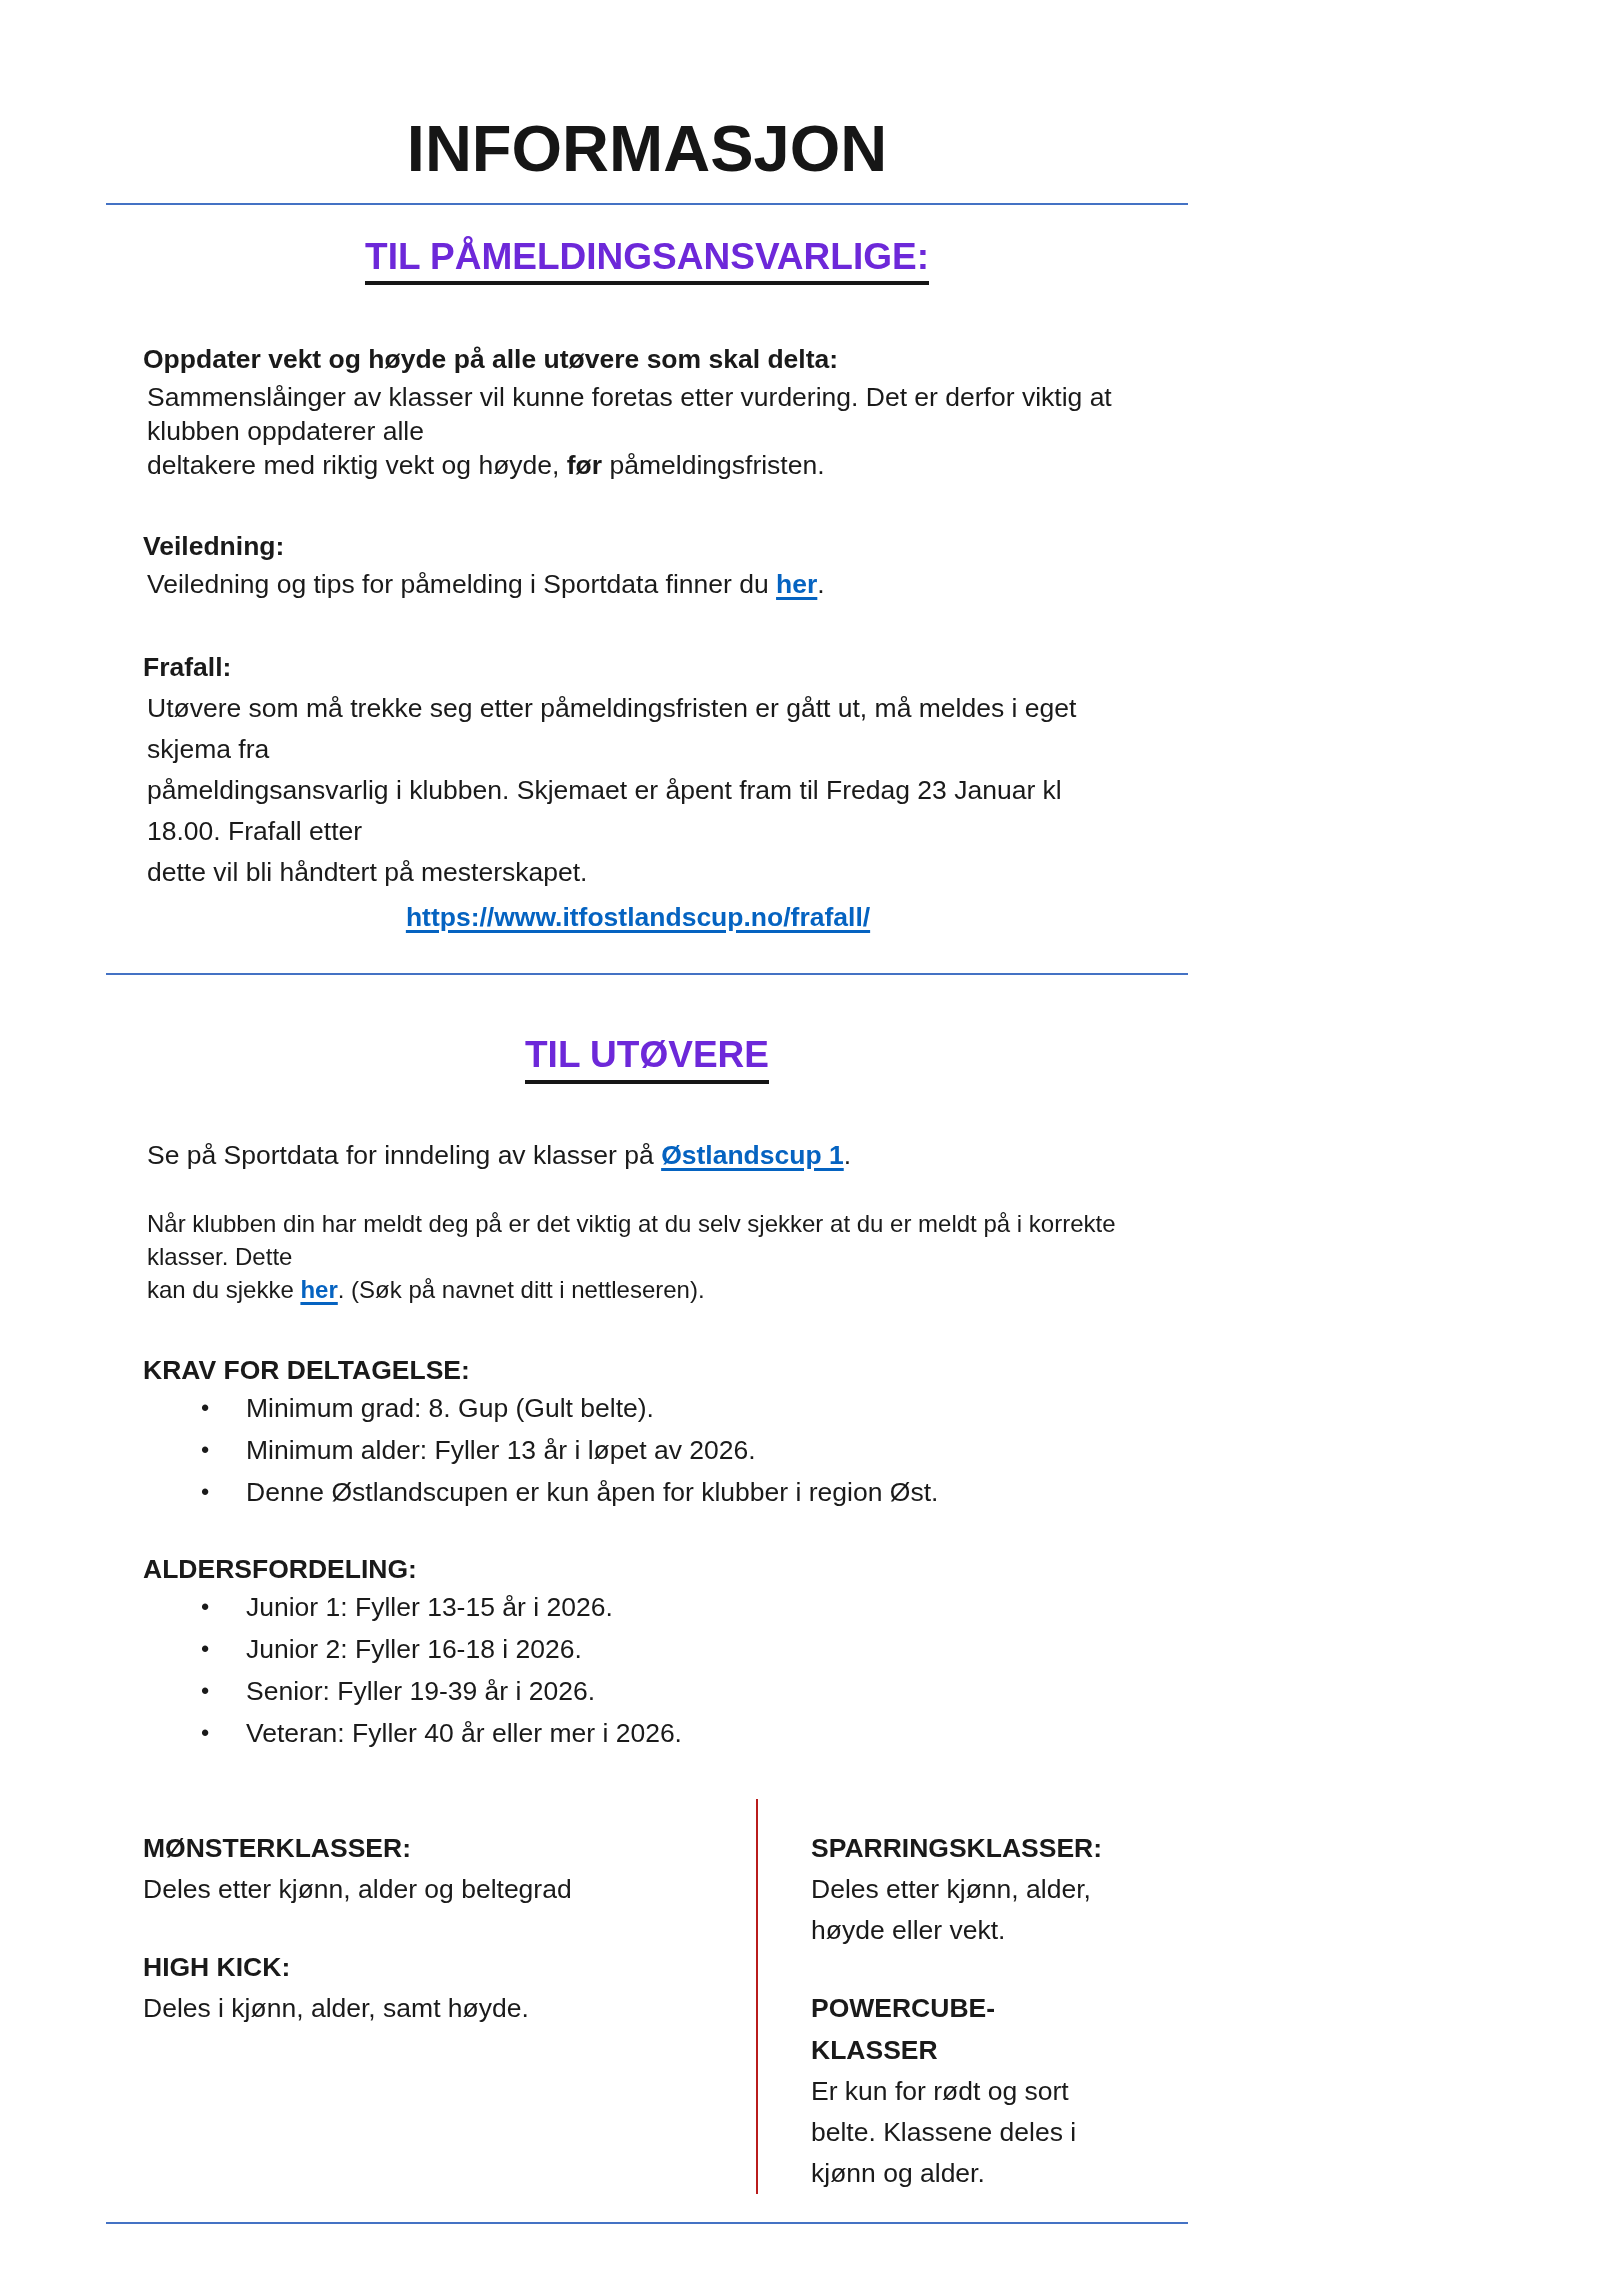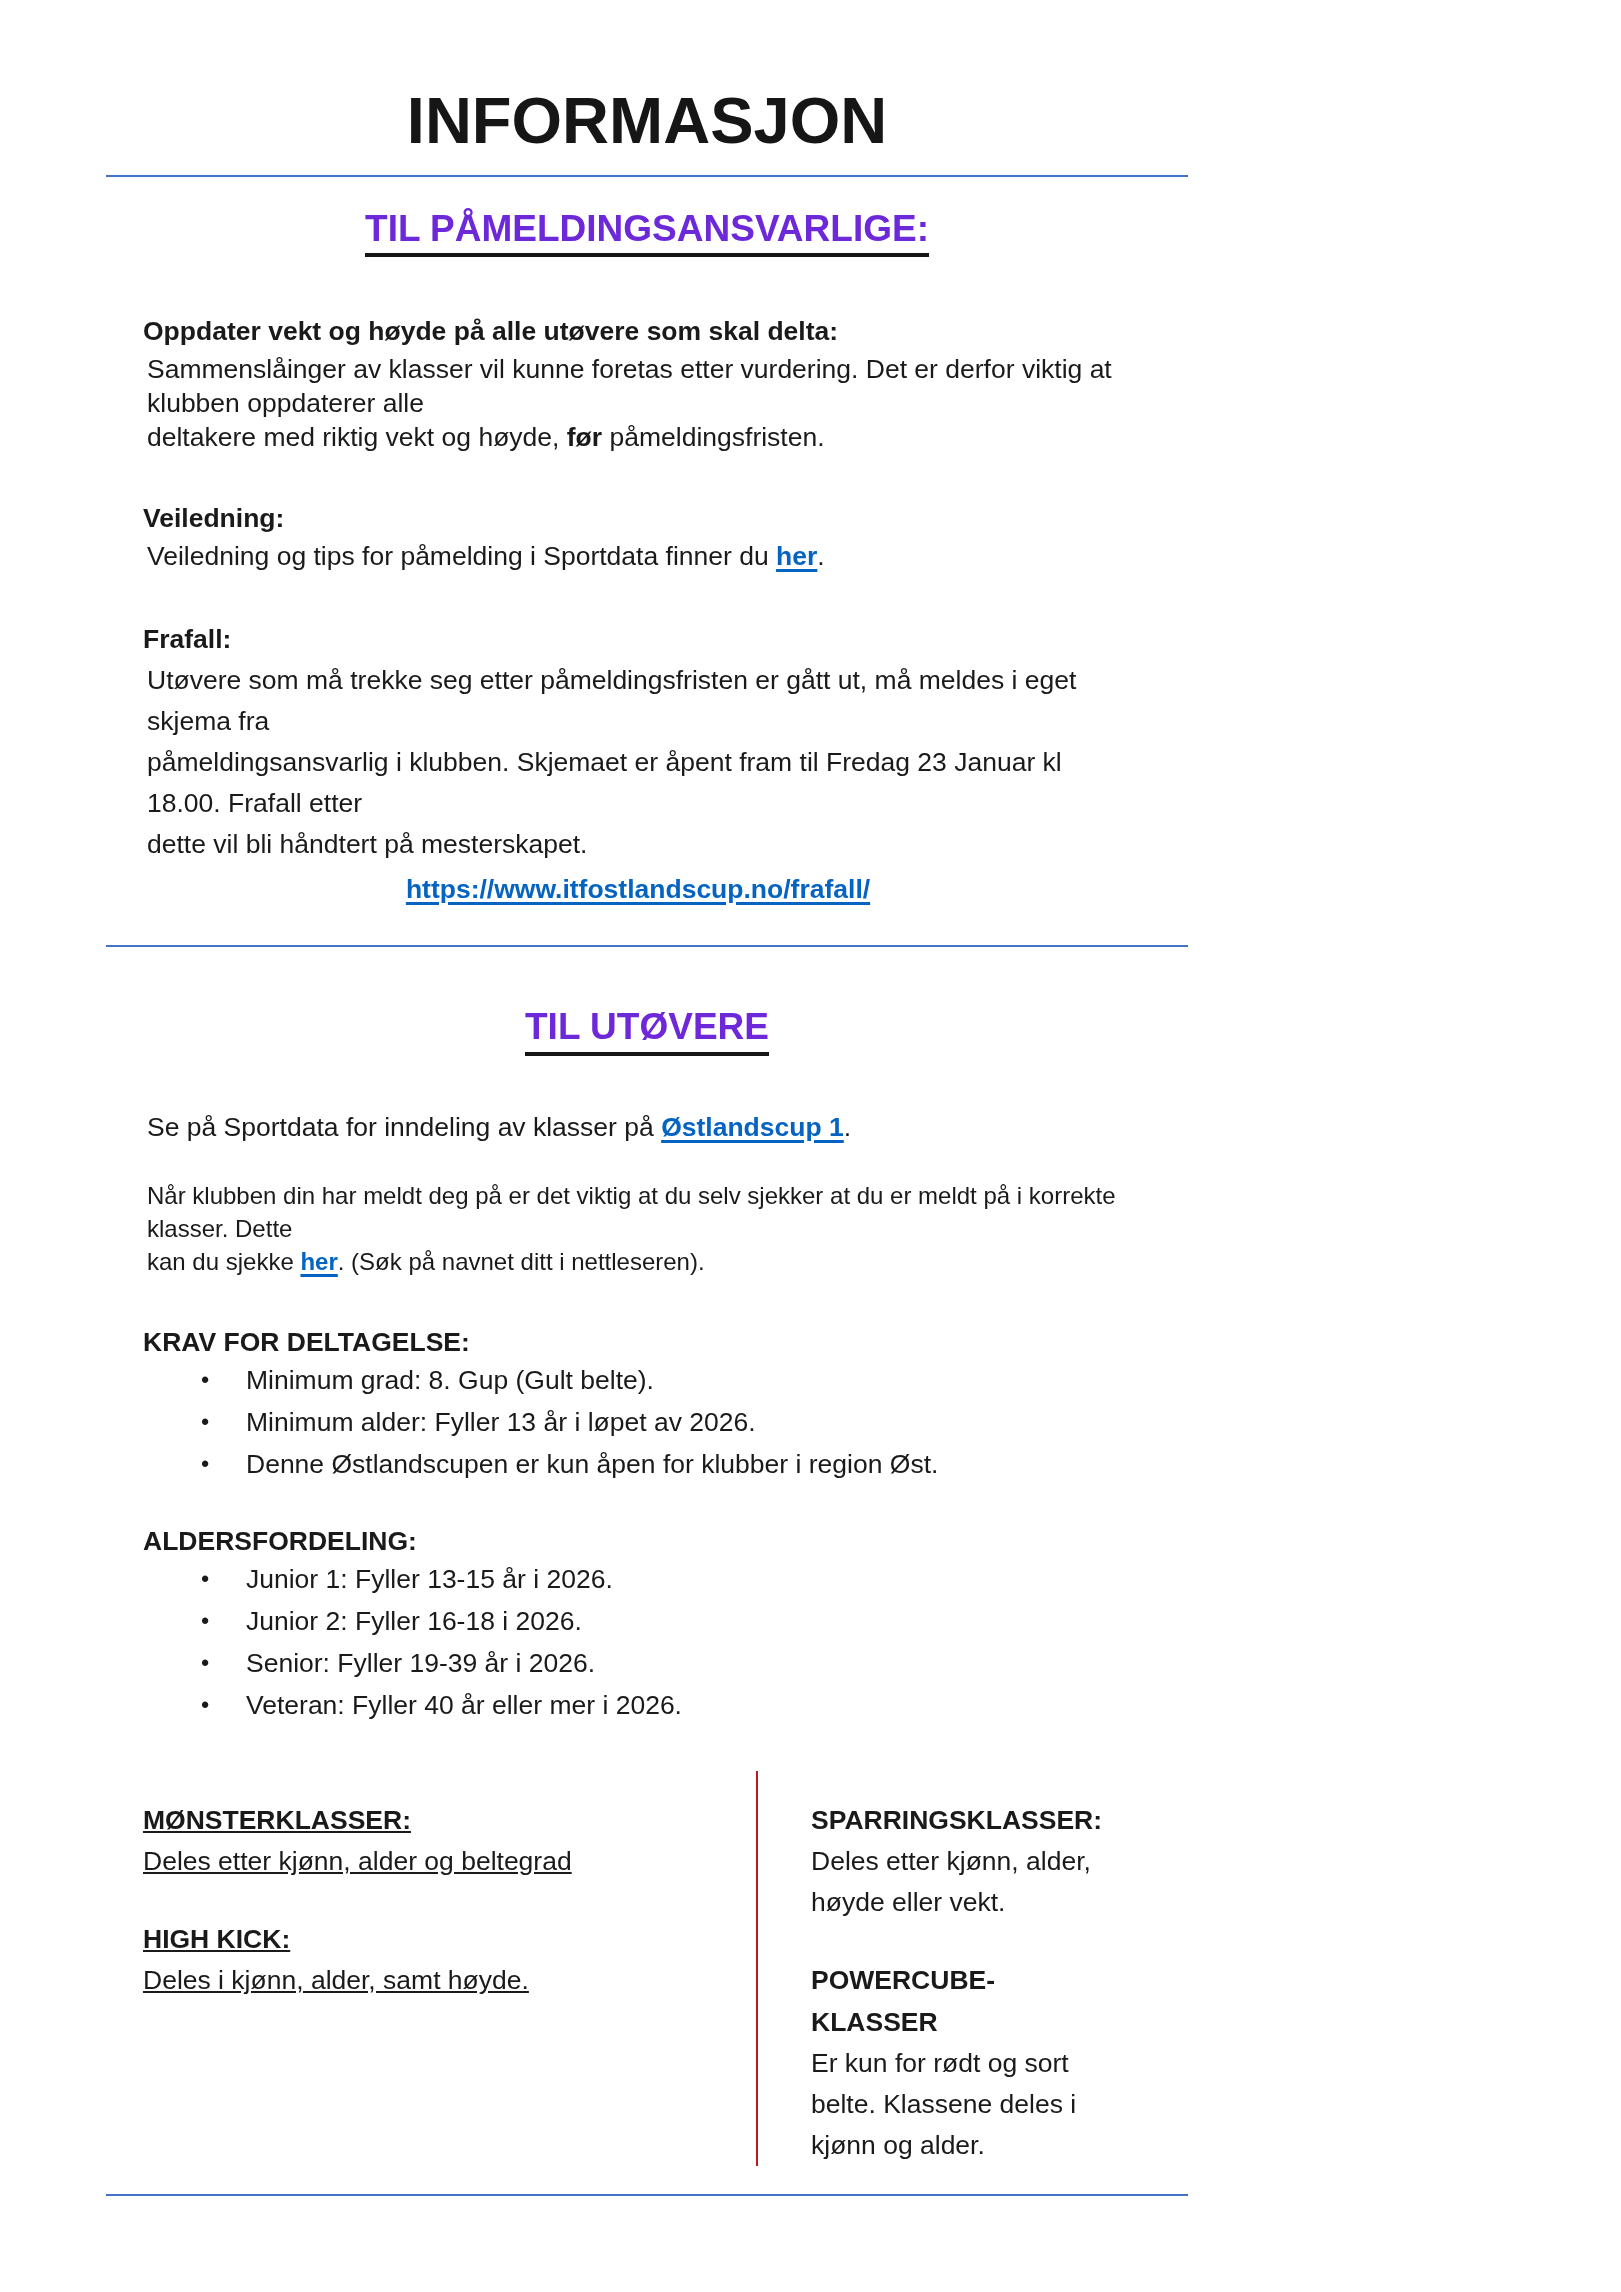--- a/index.html
+++ b/index.html
@@ -3,21 +3,21 @@
 <meta charset="utf-8">
 <style>
   html,body{margin:0;padding:0;}
   body{
     width:1621px;height:2293px;background:#ffffff;
     font-family:"Liberation Sans",sans-serif;color:#1a1a1a;
     -webkit-font-smoothing:antialiased;
   }
   .page{
     box-sizing:border-box;width:1294px;height:2293px;
-    padding:88px 106px 0 106px;overflow:hidden;
+    padding:116px 106px 0 106px;overflow:hidden;
   }
   .doc-title{
     margin:0;font-size:65px;line-height:65px;font-weight:bold;
     text-align:center;color:#161616;
   }
   .rule{height:0;border:0;border-top:2.9px solid #4472C4;margin:0;}
   .rule-1{margin-top:21.6px;}
   .rule-2{margin-top:35px;}
   .rule-3{margin-top:28px;}
   .sec-heading{margin:0;text-align:center;line-height:45px;}
@@ -46,21 +46,21 @@
     display:block;text-align:center;font-size:26.5px;line-height:41px;margin:0;
   }
   .bullets{margin:0;}
   .bullet{display:flex;font-size:26.5px;line-height:42px;}
   .bullet .dot{
     box-sizing:content-box;width:45px;padding-left:58px;flex:0 0 auto;
     font-size:23.5px;
   }
   .bullet .b-label{flex:1;}
   .cols{display:flex;margin-top:45px;min-height:364px;}
-  .col-left{width:650px;box-sizing:border-box;padding:27.4px 39px 0 37px;text-decoration:underline;}
+  .col-left{width:650px;box-sizing:border-box;padding:27.4px 39px 0 37px;}
   .col-right{
     flex:1;box-sizing:border-box;border-left:2px solid #b91c1c;
     padding:27.4px 69px 0 53px;
   }
   .col-head{font-size:26.5px;font-weight:bold;line-height:42px;margin:0;}
   .col-head-2{margin-top:36px;}
   .col-body{font-size:26.5px;line-height:41px;margin:0;white-space:pre-line;}
 </style>
 </head>
 <body>

